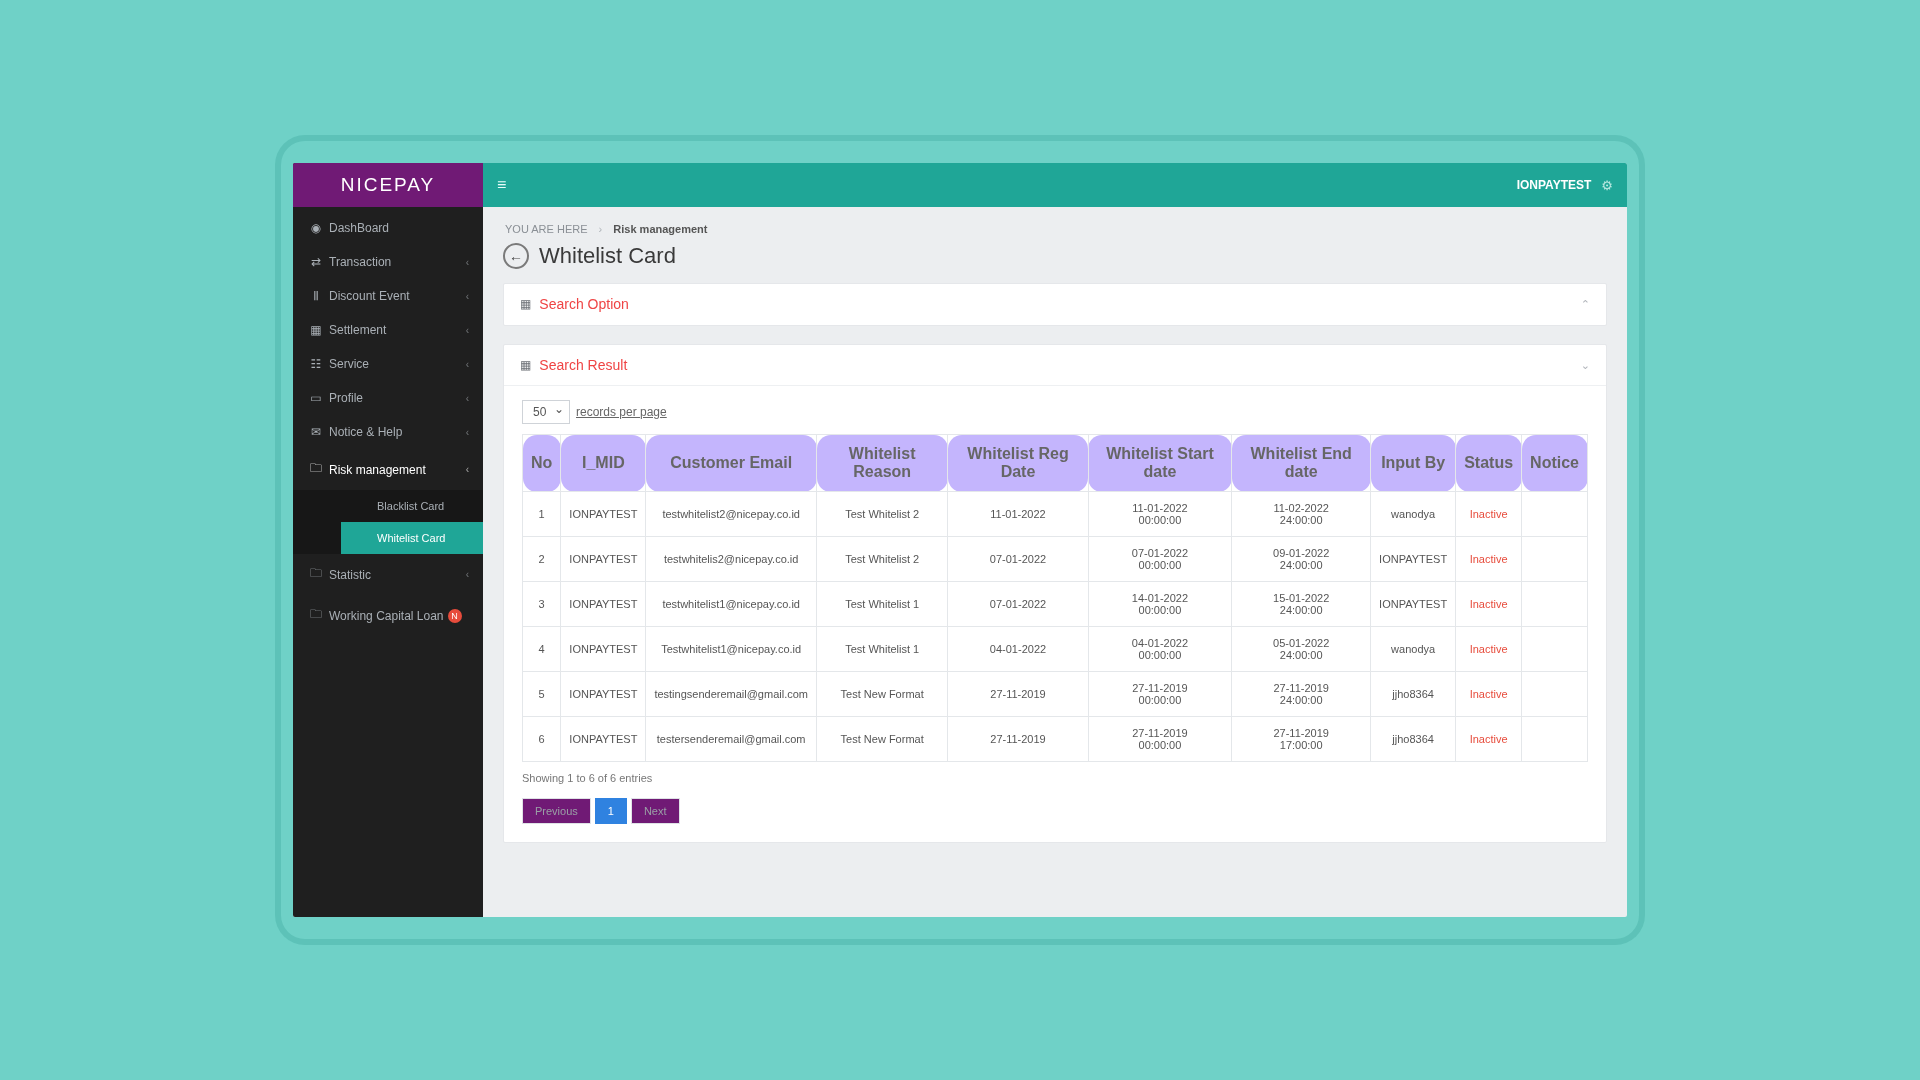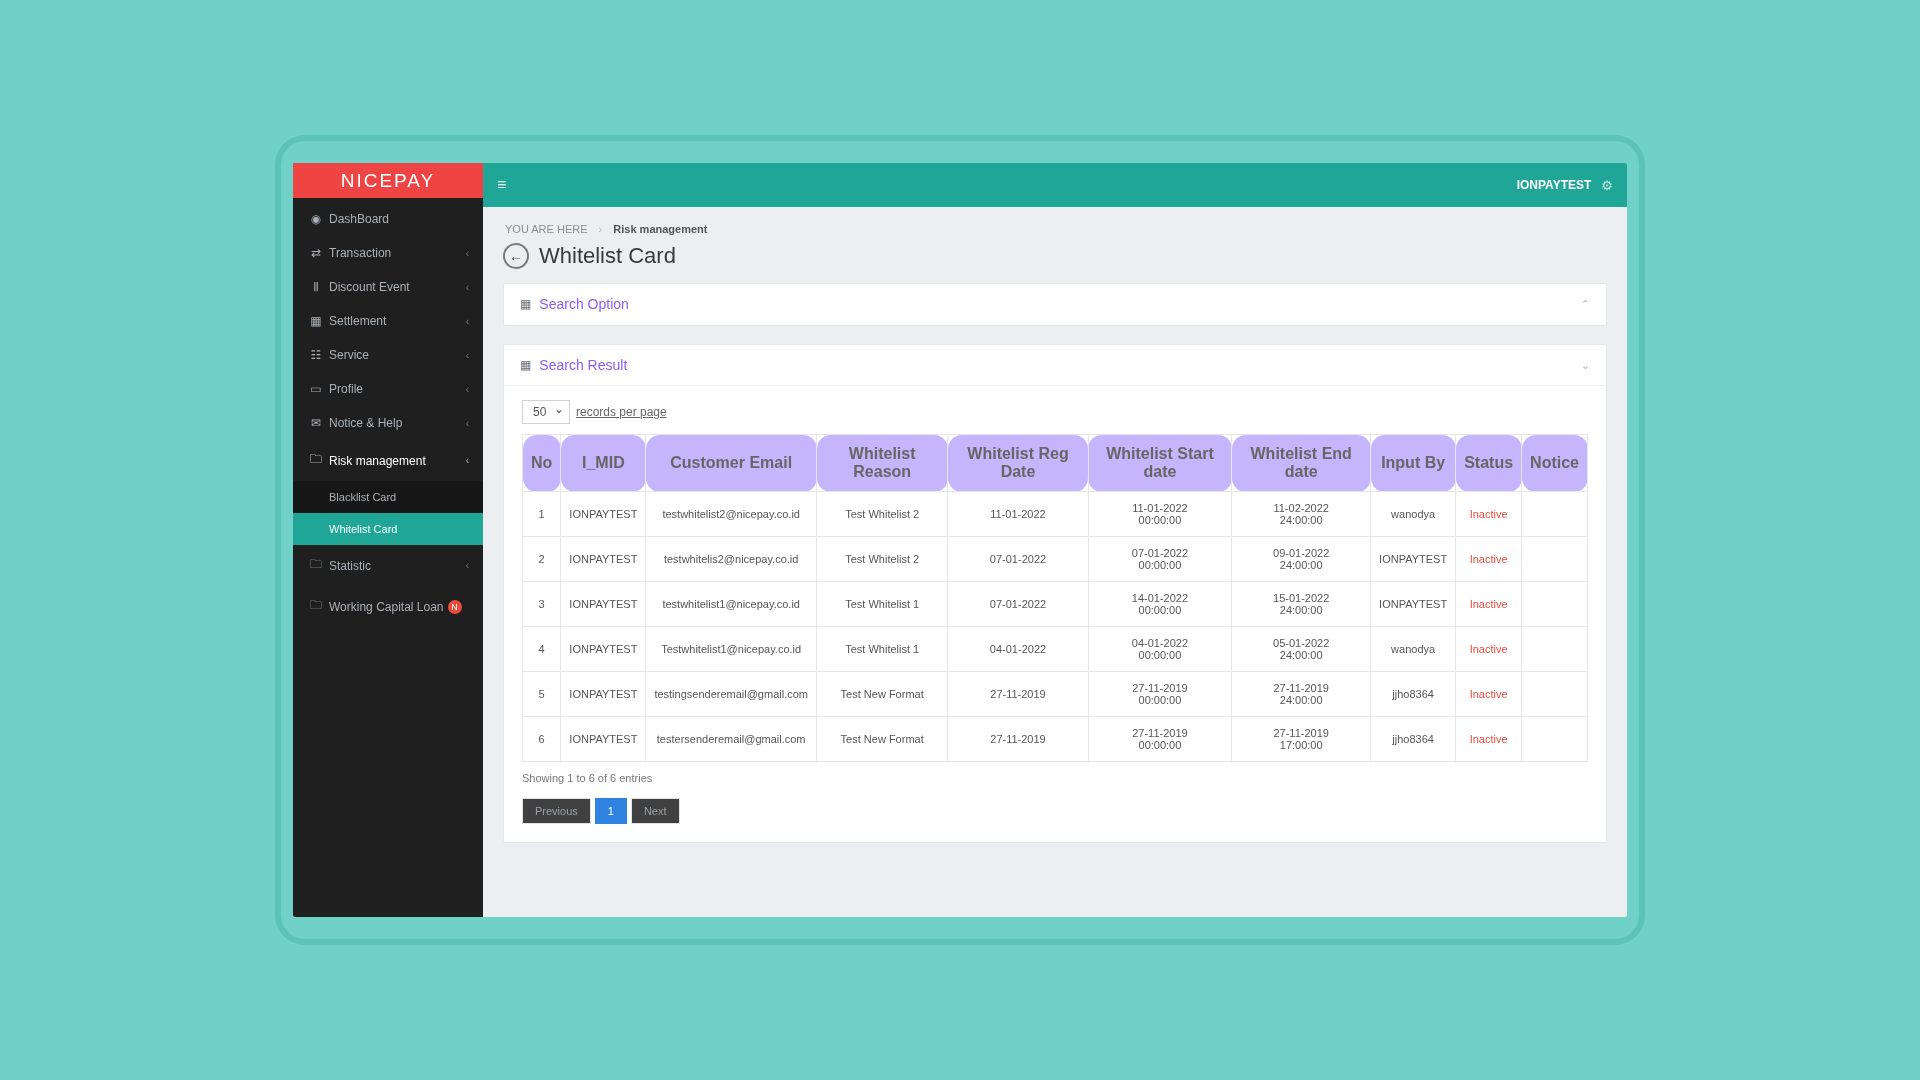--- a/index.html
+++ b/index.html
@@ -32,22 +32,22 @@
   
   .sidebar {
     width: 190px;
     background: #1f1f1f;
     color: #ccc;
     display: flex;
     flex-direction: column;
     flex-shrink: 0;
   }
   .logo {
-    height: 35px;
-    background: #ef4444;
+    height: 44px;
+    background: #701a75;
     color: #fff;
     display: flex;
     align-items: center;
     justify-content: center;
     font-size: 19px;
     letter-spacing: 2px;
     font-weight: 300;
   }
   .nav { flex: 1; padding-top: 4px; }
   .nav-item {
@@ -55,21 +55,21 @@
     align-items: center;
     padding: 10px 14px;
     color: #aab0b6;
     cursor: pointer;
     font-size: 12px;
     position: relative;
   }
   .nav-item.open { color: #fff; }
   .nav-item .icon { width: 18px; display: inline-flex; justify-content: center; font-size: 12px; margin-right: 4px; }
   .nav-item .chev { margin-left: auto; font-size: 10px; opacity: .6; }
-  .nav-sub { background: #171717; }
+  .nav-sub { background: #171717; padding-left: 48px; }
   .nav-sub .nav-item { padding-left: 36px; font-size: 11px; }
   .nav-sub .nav-item.active { background: #1fa697; color: #fff; }
   .badge-n {
     display: inline-block;
     background: #e74c3c;
     color: #fff;
     border-radius: 50%;
     font-size: 9px;
     width: 14px; height: 14px;
     line-height: 14px;
@@ -111,21 +111,21 @@
   }
   .panel-header {
     padding: 12px 16px;
     display: flex;
     align-items: center;
     color: #555;
     cursor: pointer;
     border-bottom: 1px solid transparent;
   }
   .panel-header .hicon { font-size: 12px; margin-right: 8px; color: #6b6f75; }
-  .panel-header .ptitle { font-size: 14px; color: #8b5cf6; }
+  .panel-header .ptitle { font-size: 14px; color: #ef4444; }
   .panel-header .toggle { margin-left: auto; font-size: 11px; color: #b0b4ba; }
   .panel-body { padding: 14px 18px 18px 18px; }
   .controls-row { display: flex; align-items: center; gap: 6px; margin-bottom: 10px; font-size: 12px; color: #666; text-decoration: underline; }
   .pp-select {
     border: 1px solid #cfd3d8;
     padding: 4px 22px 4px 10px;
     font-size: 12px;
     color: #555;
     background: #fff;
     appearance: none;
@@ -165,21 +165,21 @@
     margin-top: 10px;
     font-size: 11px;
     color: #777;
   }
   .pager { margin-left: auto; display: flex; gap: 4px; margin-top: 14px; }
   .pager .pbtn {
     border: 1px solid #dfe2e6;
     padding: 6px 12px;
     font-size: 11px;
     color: #9aa0a6;
-    background: #404040;
+    background: #701a75;
     cursor: pointer;
   }
   .pager .pbtn.active { background: #2f82e0; border-color: #2f82e0; color: #fff; }
 </style>
 </head>
 <body>
 
 <div class="device-frame">
   <div class="screen">
 

